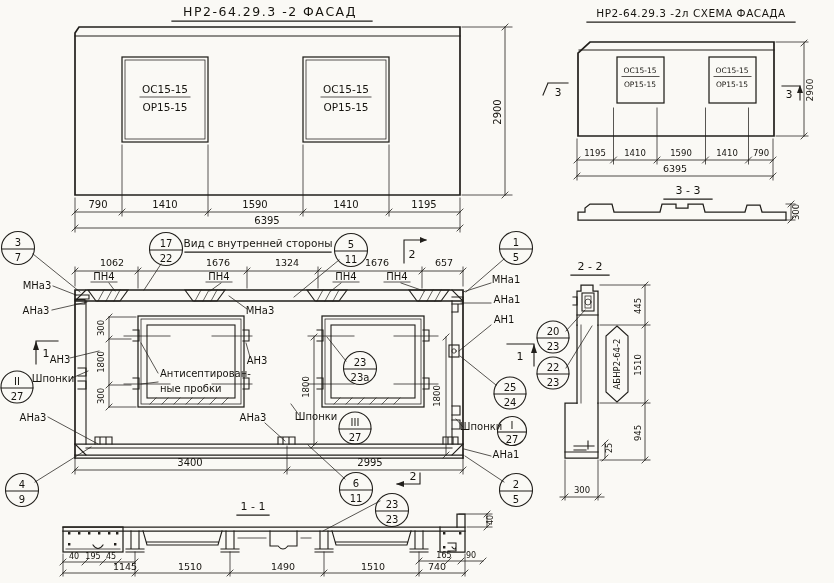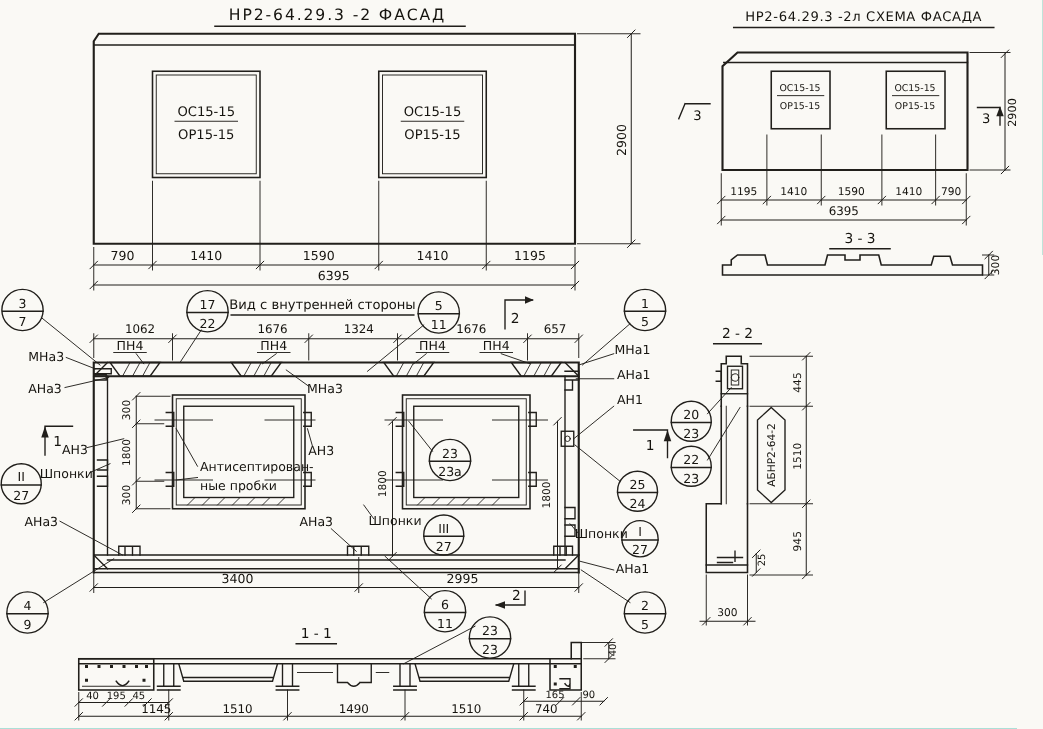--- a/index.html
+++ b/index.html
@@ -1,16 +1,16 @@
 <!DOCTYPE html>
 <html><head>
 <meta charset="utf-8">
 <style>
   html,body{margin:0;padding:0;background:#e9e7e2;}
-  #stage{width:834px;height:583px;position:relative;background:#14b8a6;font-family:"DejaVu Sans",sans-serif;}
+  #stage{width:834px;height:583px;position:relative;background:#a21caf;font-family:"DejaVu Sans",sans-serif;}
   svg{display:block;}
   .ln{stroke:#211f1b;stroke-width:1.1;fill:none;stroke-linecap:square;}
   .thick{stroke-width:1.7;}
   .med{stroke-width:1.25;}
   .thin{stroke-width:0.75;}
   .dim{stroke-width:0.8;}
   .hatch{stroke-width:0.7;}
   .fillink{fill:#211f1b;stroke:none;}
   text{font-family:"DejaVu Sans",sans-serif;fill:#16140f;}
   .mid{text-anchor:middle;}

